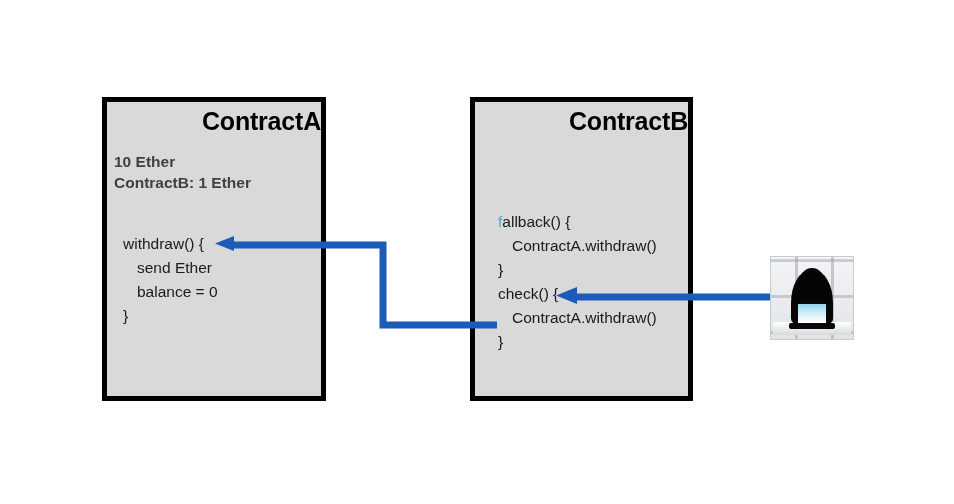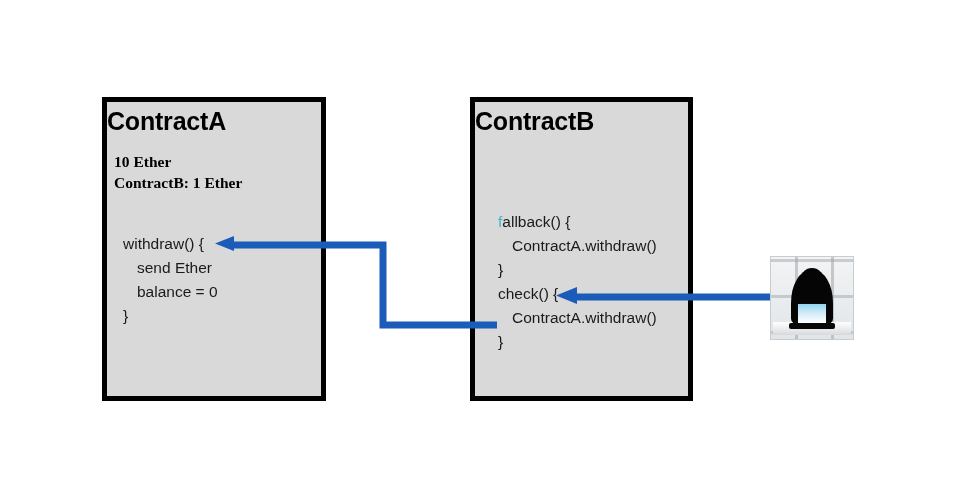--- a/index.html
+++ b/index.html
@@ -22,40 +22,40 @@
   .contract-box {
     position: absolute;
     background: #d9d9d9;
     border: 5px solid #000000;
     box-sizing: border-box;
   }
   #contract-a-box { left: 102px; top: 97px; width: 224px; height: 304px; }
   #contract-b-box { left: 470px; top: 97px; width: 223px; height: 304px; }
 
   .contract-title {
-    text-align: left;
+    text-align: right;
     font-size: 25px;
     font-weight: bold;
     color: #000000;
     letter-spacing: -0.2px;
     margin-top: 5px;
     font-family: "Liberation Sans", sans-serif;
   }
 
   .balance-block {
     margin-top: 15px;
     padding-left: 7px;
   }
   .balance-line {
     font-size: 15.5px;
     font-weight: bold;
-    color: #000000;
+    color: #404040;
     line-height: 21px;
     white-space: nowrap;
-    font-family: Liberation Serif, serif;
+    font-family: Liberation Sans, sans-serif;
   }
 
   .code-block {
     position: absolute;
     left: 0;
     right: 0;
     font-family: "Liberation Sans", sans-serif;
     font-size: 15.5px;
     color: #1a1a1a;
     line-height: 24px;

